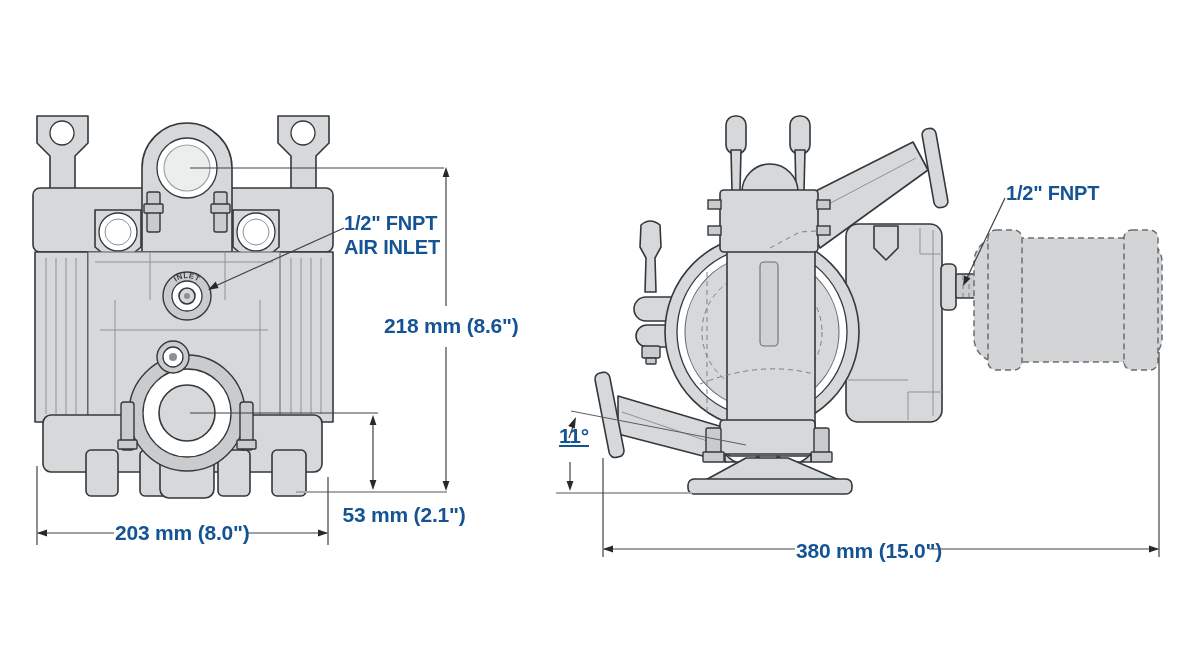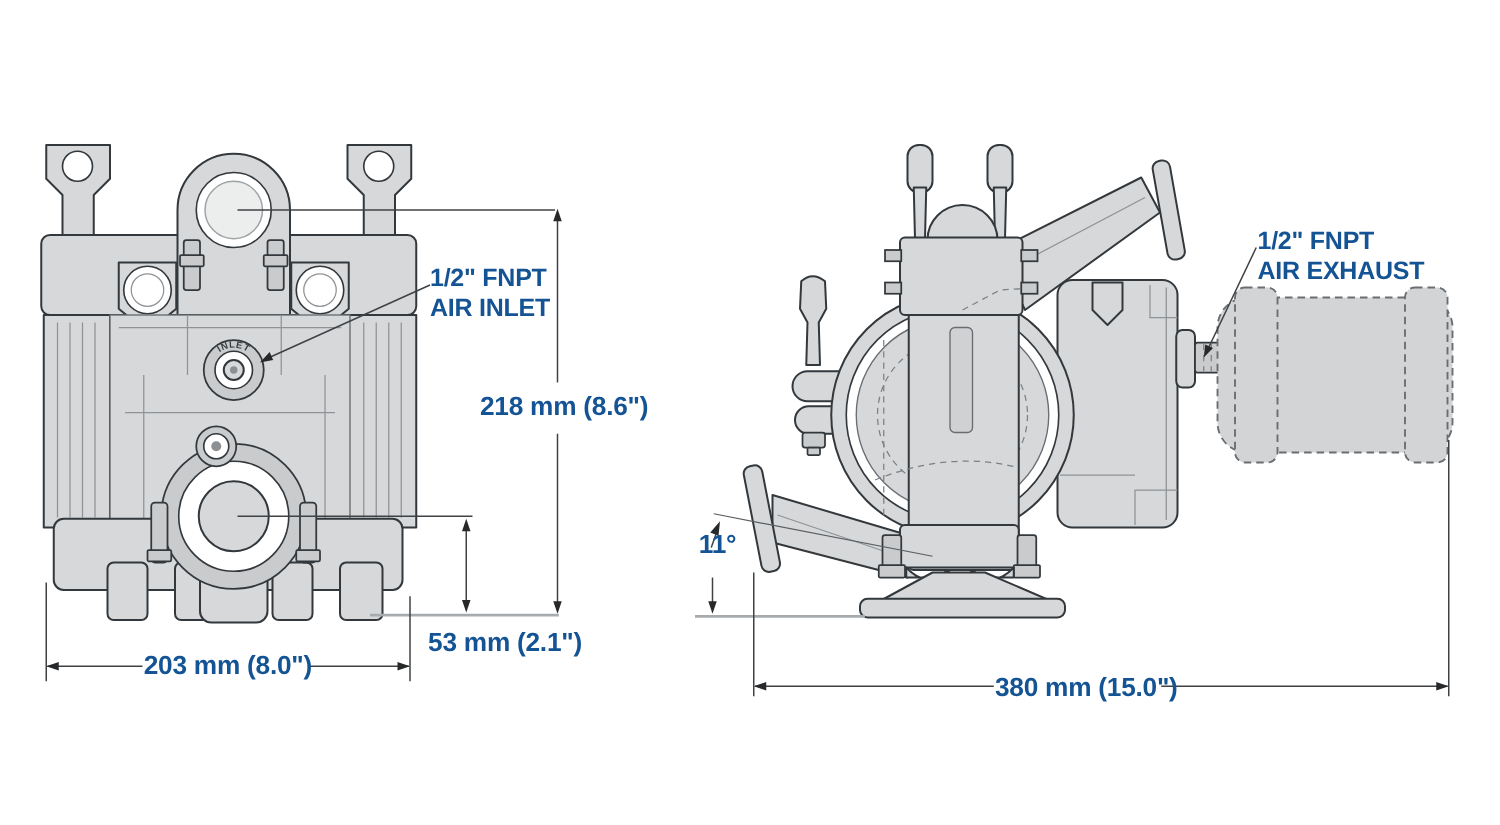--- a/index.html
+++ b/index.html
@@ -279,22 +279,21 @@
   <div>1/2" FNPT</div>
   <div>AIR INLET</div>
 </div>
 
 <div class="lbl dim" style="left:384px;top:314px;width:132px;">218 mm (8.6")</div>
 
 <div class="lbl dim" style="left:338px;top:503px;width:132px;">53 mm (2.1")</div>
 
 <div class="lbl dim" style="left:115px;top:521px;width:132px;">203 mm (8.0")</div>
 
-<div class="lbl dim" style="left:552px;top:424px;width:44px;">11°</div>
+<div class="lbl dim" style="left:552px;top:424px;width:44px;text-decoration:underline;">11°</div>
 
 <div class="lbl dim" style="left:796px;top:539px;width:132px;">380 mm (15.0")</div>
 
 <div class="lbl callout" style="left:1006px;top:181px;">
   <div>1/2" FNPT</div>
-  <div>AIR EXHAUST</div>
 </div>
 
 </div>
 
 </body></html>

